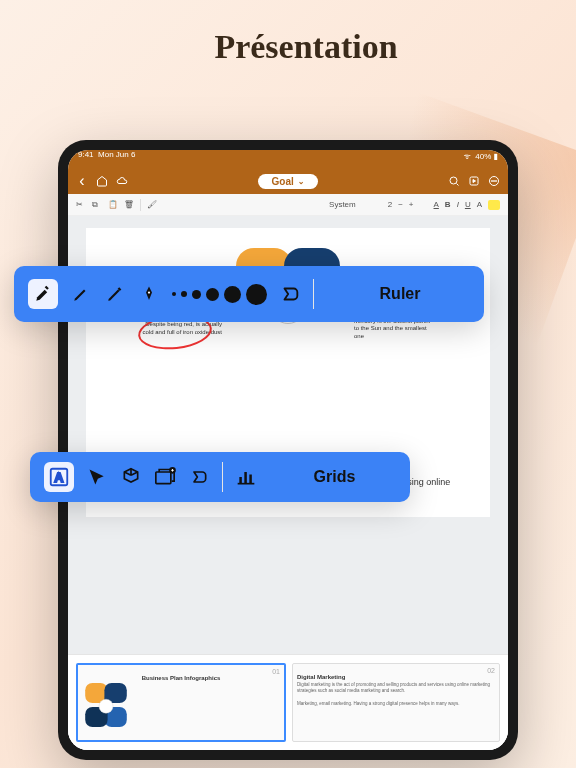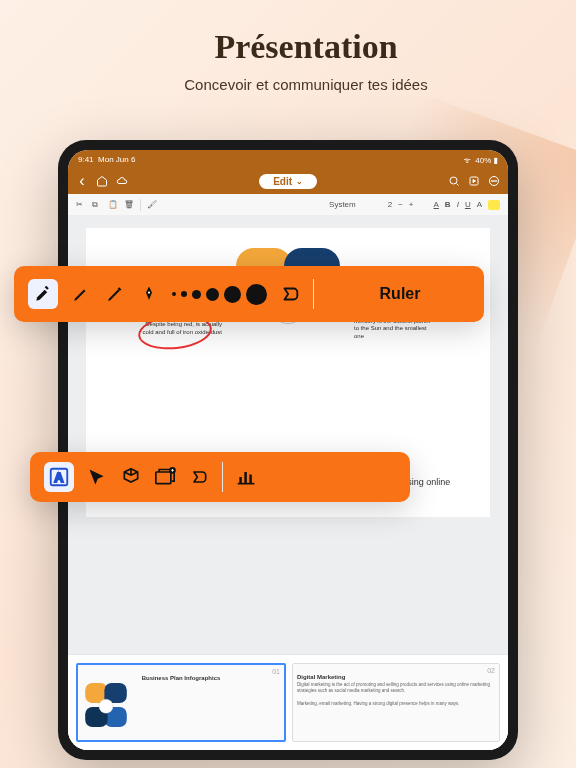--- a/index.html
+++ b/index.html
@@ -14,21 +14,21 @@
     transform: rotate(20deg); border-radius: 0 0 0 200px; z-index:0;}
   .promo { text-align:center; padding-top:28px; position:relative; z-index:1;padding-left:36px;}
   .promo h1 { font-size: 34px; font-weight: 800; color:#3a2a1a; font-family: Georgia, serif;}
   .promo p { margin-top:10px; color:#4a3524; font-size:15px;}
   .tablet { position:absolute; left:58px; top:140px; width:460px; height:620px;
     background:#1a1a1a; border-radius:28px; padding:10px; z-index:2;
     box-shadow: 0 20px 60px rgba(0,0,0,0.25);}
   .screen { width:100%; height:100%; background:#fff; border-radius:20px; overflow:hidden;
     display:flex; flex-direction:column; position:relative;}
   .statusbar { height:18px; background:#b06418; color:#fff; display:flex;
-    justify-content:space-between; align-items:center; font-size:8px; padding:0 10px;}
+    justify-content:space-between; font-size:8px; padding:0 10px;}
   .topbar { height:26px; background:#b06418; display:flex; align-items:center;
     justify-content:space-between; padding:0 8px;}
   .topbar .left, .topbar .right { display:flex; gap:8px; align-items:center;}
   .icon-sm { width:12px; height:12px; display:flex; align-items:center; justify-content:center;}
   .edit-pill { background:#fff; color:#b06418; padding:2px 14px; border-radius:11px;
     font-size:10px; font-weight:600; display:flex; align-items:center; gap:4px;}
   .fmtbar { height:22px; background:#f7f7f7; display:flex; align-items:center;
     gap:6px; padding:0 8px; font-size:8px; color:#555; border-bottom:1px solid #eee;}
   .fmtbar .sp { width:10px; height:10px;}
   .fmtbar .highlight { width:12px; height:10px; background:#ffe94a; border-radius:2px;}
@@ -57,41 +57,40 @@
   .hl { background:#bcd4f5; padding:0 1px;}
   .thumbs { position:absolute; left:0; right:0; bottom:0; height:96px; background:#fff;
     border-top:1px solid #e5e5e5; display:flex; gap:6px; padding:8px;}
   .thumb { flex:1; border:1px solid #ddd; border-radius:2px; background:#fafafa;
     font-size:5px; padding:4px; position:relative; overflow:hidden;}
   .thumb.active { border:2px solid #3d8bff;}
   .thumb .num { position:absolute; top:3px; right:4px; font-size:7px; color:#aaa;}
   .thumb h5 { font-size:6px; font-weight:700; margin:6px 0 2px; color:#333;}
   .mini-petals { transform: scale(0.4); transform-origin: top left; position:relative; width:120px; height:110px;}
 
-  .floatbar { position:absolute; background:#f97316; border-radius:10px;
+  .floatbar { position:absolute; background:#3b82f6; border-radius:10px;
     box-shadow:0 8px 30px rgba(0,0,0,0.18); display:flex; align-items:center;
     padding:10px 14px; gap:12px; z-index:10;}
   .fb1 { top:266px; left:14px; width:470px; height:56px;}
   .fb2 { top:452px; left:30px; width:380px; height:50px;}
   .floatbar .tool { width:22px; height:22px; display:flex; align-items:center; justify-content:center; color:#111;}
   .floatbar .tool.sel { background:#eef2ff; border-radius:6px; padding:4px; width:30px; height:30px; color:#2050d0;}
   .floatbar .dots { display:flex; align-items:center; gap:5px;}
   .floatbar .dot { background:#111; border-radius:50%;}
   .floatbar .div { width:1px; height:30px; background:#e5e5e5;}
   .floatbar .label { font-size:16px; font-weight:600; color:#111; margin-left:4px; flex:1; text-align:center;}
   svg { display:block;}
 </style>
 </head>
 <body>
 
 <div class="leaf"></div>
 
 <div class="promo">
   <h1>Présentation</h1>
-  <p>Concevoir et communiquer tes idées</p>
 </div>
 
 <div class="tablet">
   <div class="screen">
     <div class="statusbar">
       <div><span>9:41</span>&nbsp;&nbsp;<span>Mon Jun 6</span></div>
       <div>
         <span>ᯤ</span>&nbsp;
         <span>40%</span>
         <span> ▮</span>
@@ -106,21 +105,21 @@
               <path d="M3 10l9-7 9 7v10a2 2 0 01-2 2H5a2 2 0 01-2-2z"></path>
             </svg>
           </span>
         <span class="icon-sm">
             <svg width="12" height="12" viewBox="0 0 24 24" fill="none" stroke="#fff" stroke-width="2">
               <path d="M18 10h-1a5 5 0 00-9.9-1A4 4 0 006 17h12a3.5 3.5 0 000-7z"></path>
             </svg>
           </span>
       </div>
       <div class="edit-pill">
-        <span>Edit</span>
+        <span>Goal</span>
         <span style="font-size:8px;">⌄</span>
       </div>
       <div class="right">
         <span class="icon-sm">
             <svg width="12" height="12" viewBox="0 0 24 24" fill="none" stroke="#fff" stroke-width="2">
               <circle cx="11" cy="11" r="7"></circle>
               <path d="M21 21l-4-4"></path>
             </svg>
           </span>
         <span class="icon-sm">
@@ -300,13 +299,14 @@
     </div>
   <div class="div"></div>
   <div class="tool">
       <svg width="20" height="20" viewBox="0 0 24 24" fill="#111">
         <rect x="4" y="12" width="3" height="8"></rect>
         <rect x="10" y="6" width="3" height="14"></rect>
         <rect x="16" y="9" width="3" height="11"></rect>
         <path d="M2 20h20" stroke="#111" stroke-width="2"></path>
       </svg>
     </div>
+  <div class="label">Grids</div>
 </div>
 
 </body></html>

